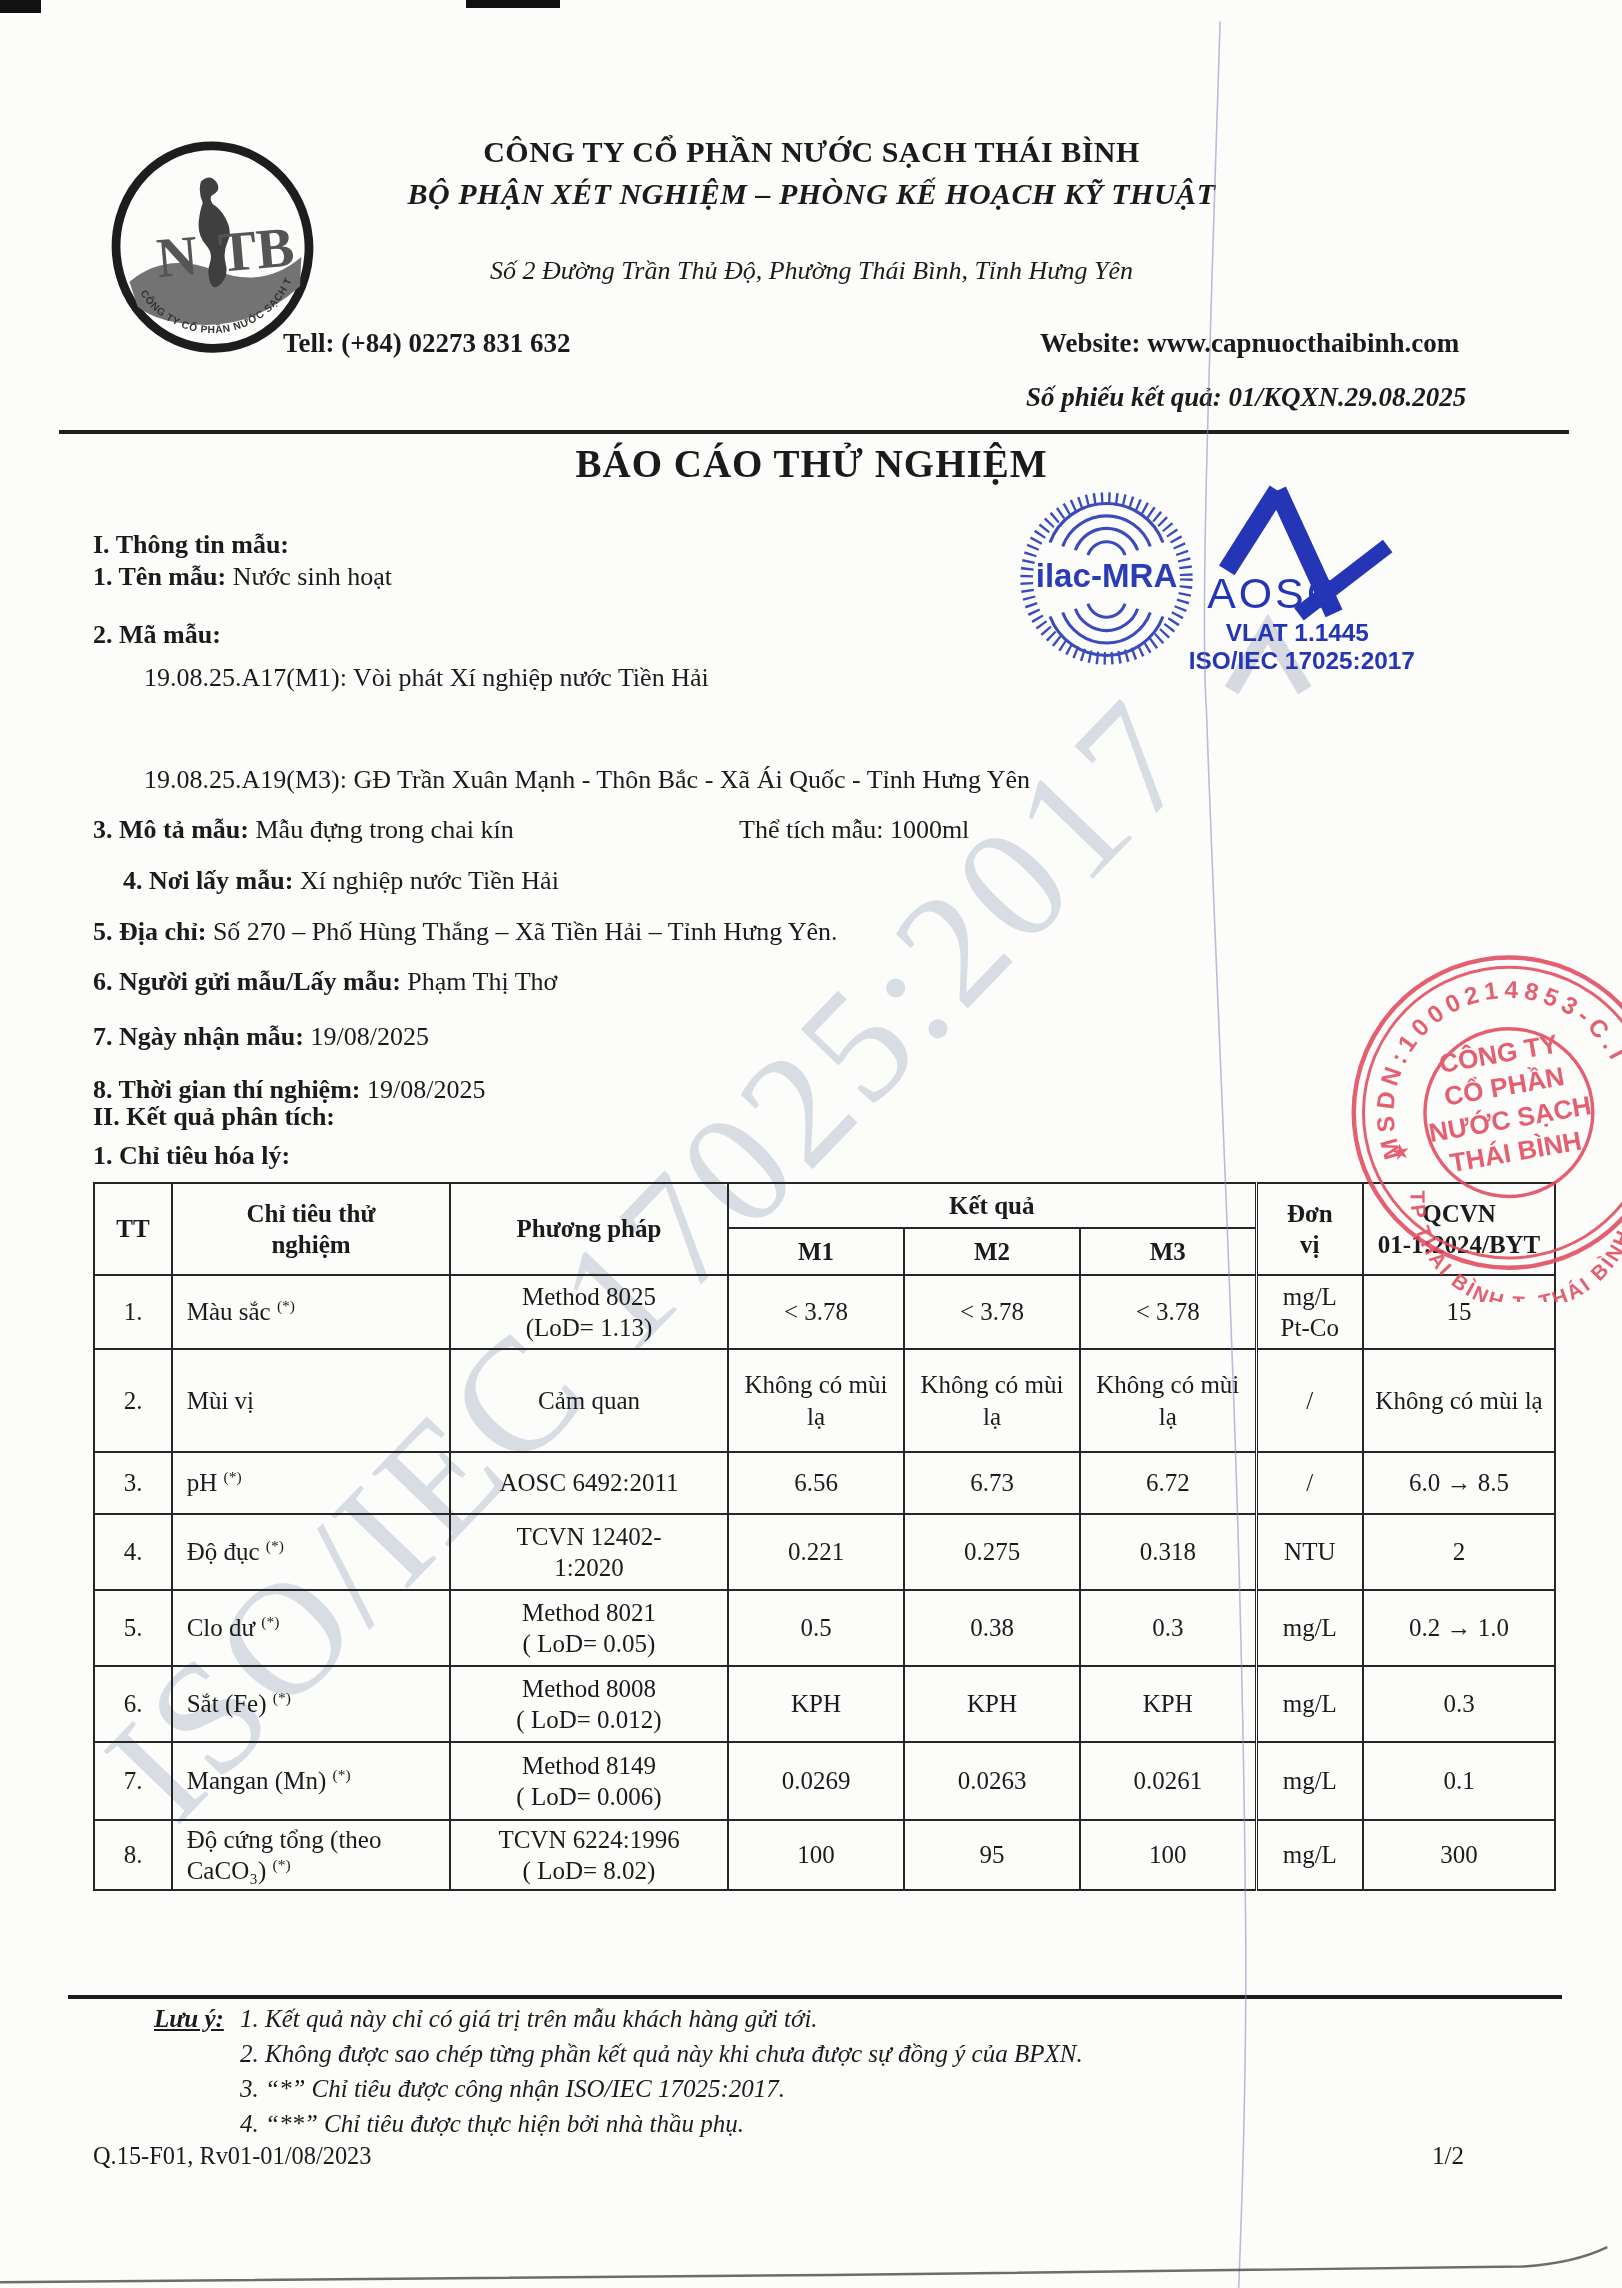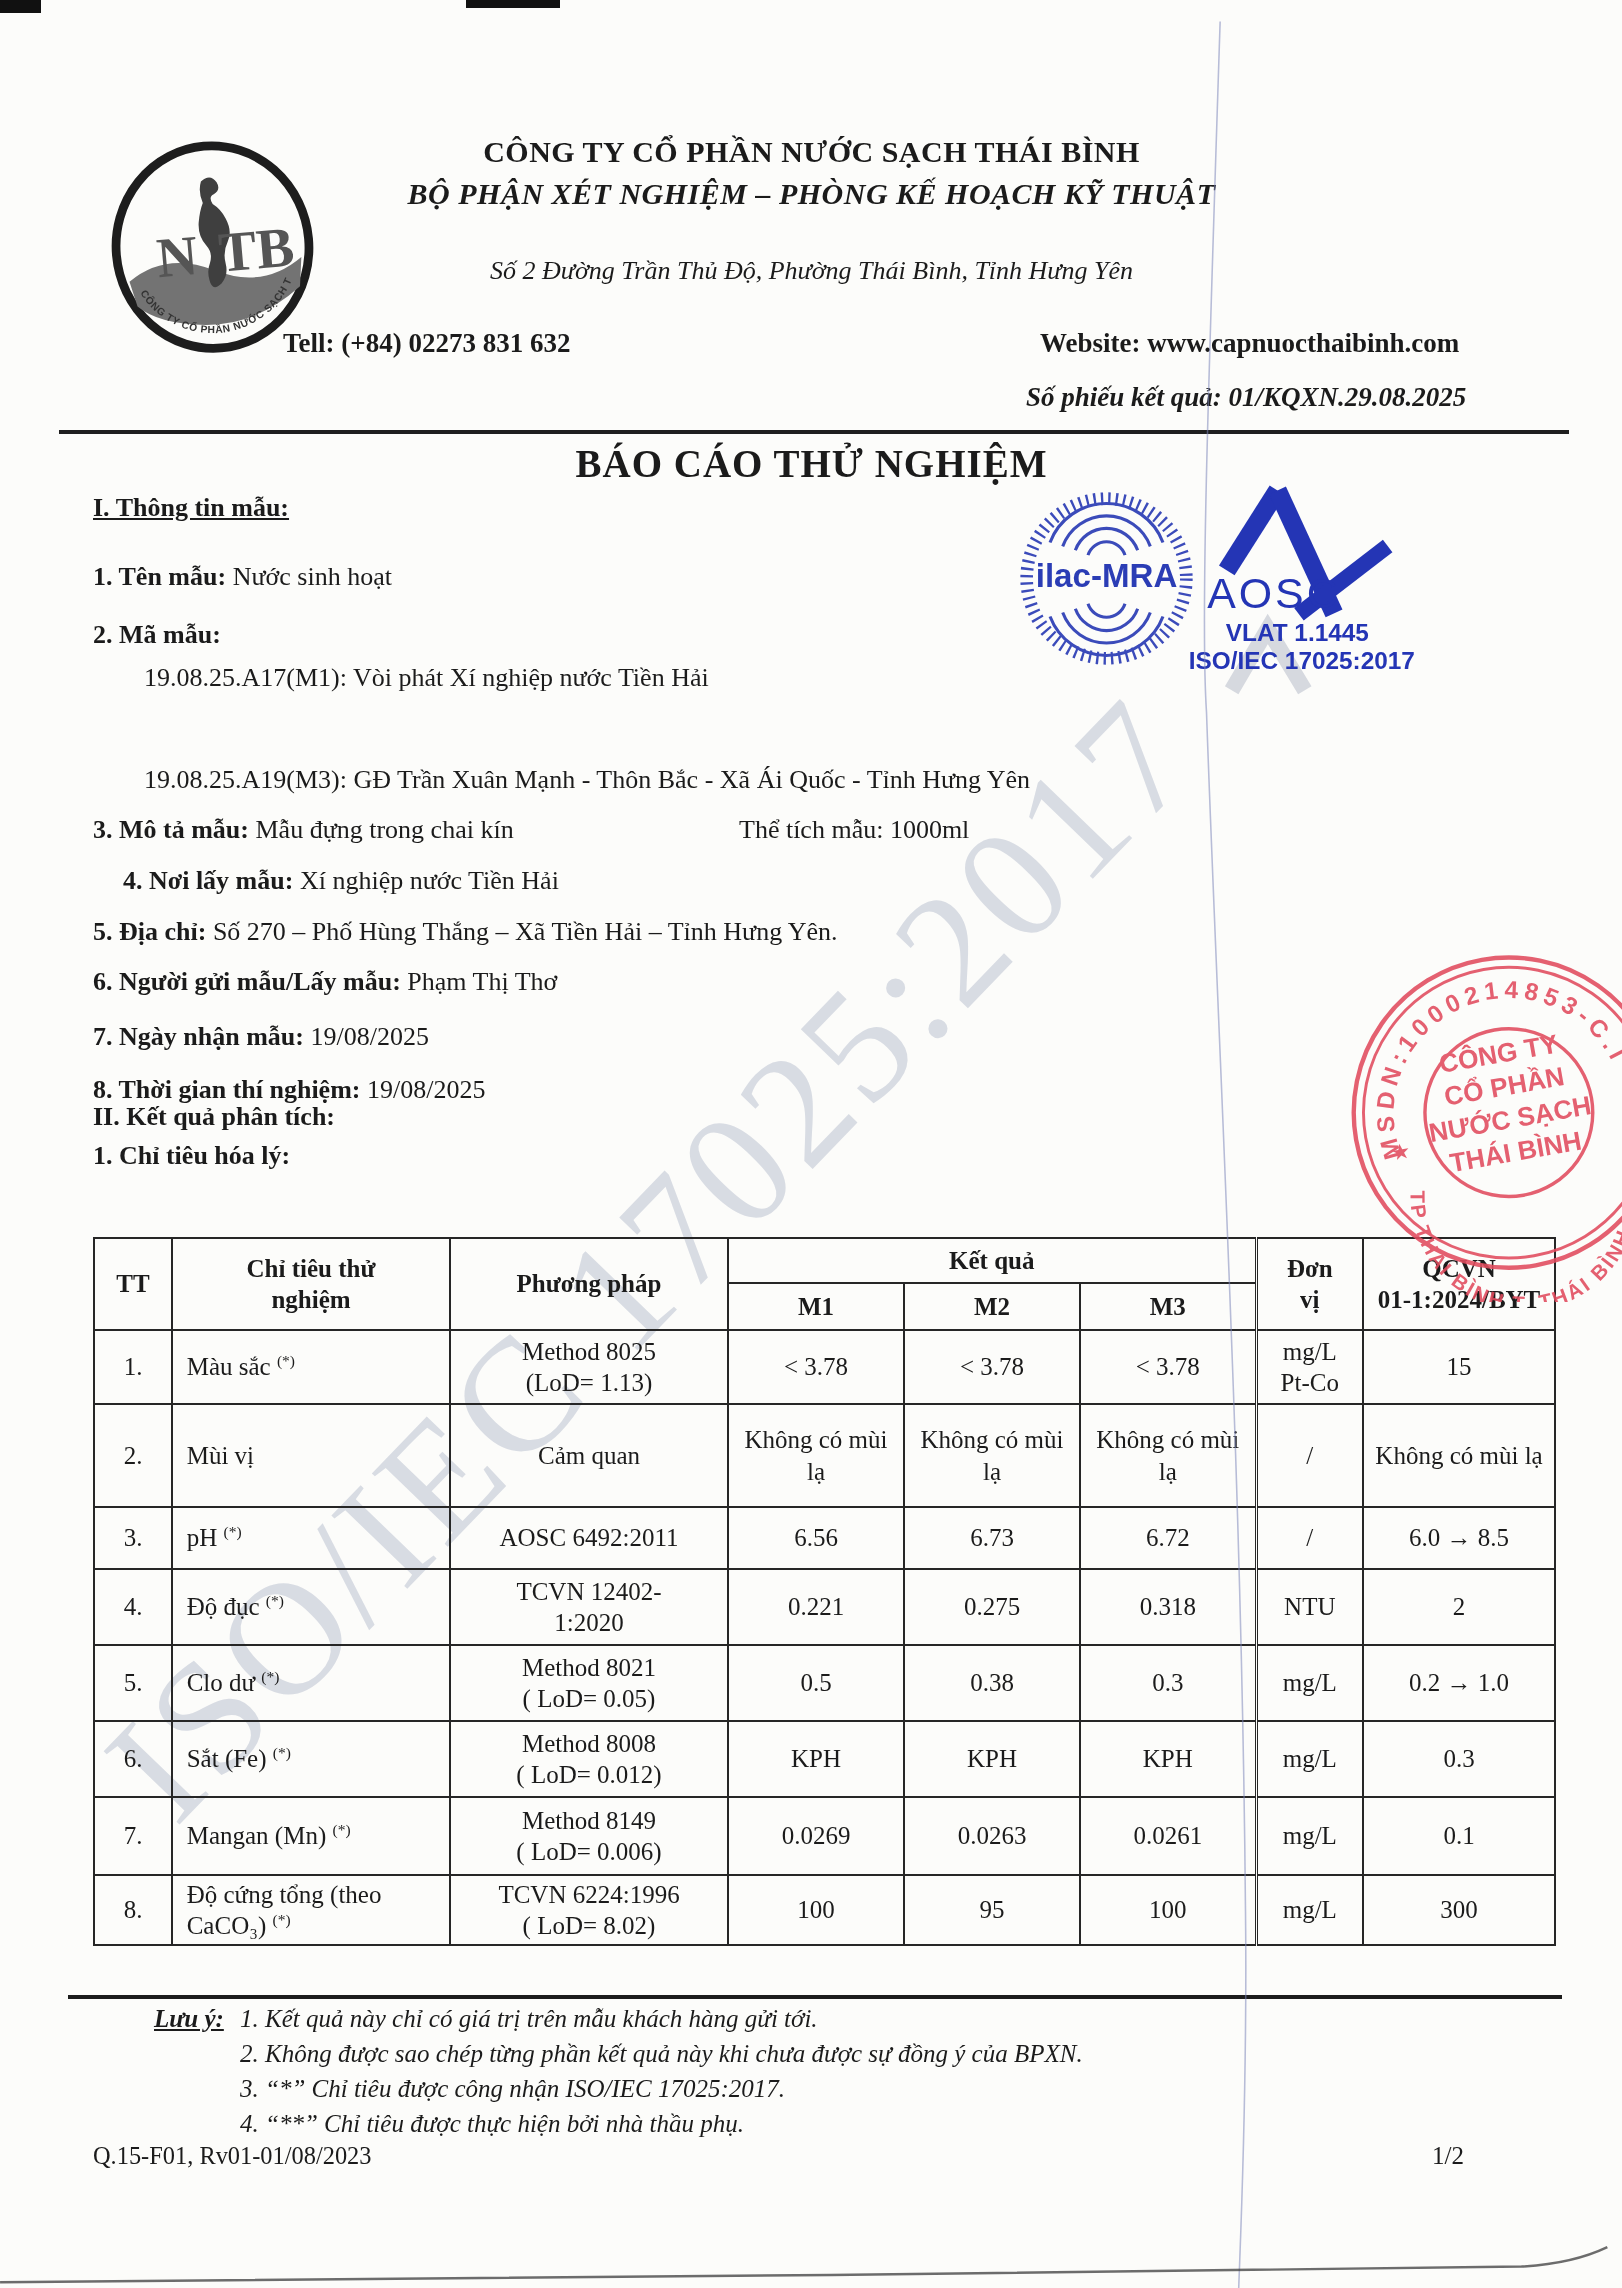--- a/index.html
+++ b/index.html
@@ -22,21 +22,21 @@
   .iline{left:93px;font-size:26px;white-space:nowrap;}
   .iline b{font-weight:bold;}
   .code{left:144px;}
   .watermark{
     left:137px;top:1699px;font-size:161px;letter-spacing:5.9px;white-space:nowrap;
     color:#aeb6c8;opacity:.45;transform:rotate(-46deg);transform-origin:0 50%;
     font-family:"Liberation Serif",serif;z-index:1;pointer-events:none;
   }
   .content{z-index:2;}
   .rtable{
-    position:absolute;left:93px;top:1237px;width:1460px;z-index:2;
+    position:absolute;left:93px;top:1182px;width:1460px;z-index:2;
     border-collapse:collapse;table-layout:fixed;font-size:25px;background:transparent;
   }
   .rtable th,.rtable td{
     border:2px solid #262626;text-align:center;vertical-align:middle;padding:2px 4.9px;
     font-weight:normal;line-height:1.25;
   }
   .rtable{border:2.9px solid #262626;}
   .rtable th{font-weight:bold;}
   .name-cell{text-align:left !important;padding-left:13.7px !important;}
   .limit{font-weight:bold;}
@@ -86,21 +86,21 @@
     <span>www.capnuocthaibinh.com</span>
   </div>
   <div class="abs content resultno nowrap">
     <span>Số phiếu kết quả:</span>
     <span>01/KQXN.29.08.2025</span>
   </div>
   <div class="abs toprule"></div>
 
   <div class="abs content center-band title">BÁO CÁO THỬ NGHIỆM</div>
 
-  <div class="abs content iline" style="top:493px;text-decoration:underline;"><b>I. Thông tin mẫu:</b></div>
+  <div class="abs content iline" style="top:530px;"><b>I. Thông tin mẫu:</b></div>
   <div class="abs content iline" style="top:562px;"><b>1. Tên mẫu:</b> <span>Nước sinh hoạt</span></div>
   <div class="abs content iline" style="top:620px;"><b>2. Mã mẫu:</b></div>
   <div class="abs content iline code" style="top:663px;"><span>19.08.25.A17(M1): Vòi phát Xí nghiệp nước Tiền Hải</span></div>
   <div class="abs content iline code" style="top:765px;"><span>19.08.25.A19(M3): GĐ Trần Xuân Mạnh  - Thôn Bắc - Xã Ái Quốc - Tỉnh Hưng Yên</span></div>
   <div class="abs content iline" style="top:815px;text-align:center;"><b>3. Mô tả mẫu:</b> <span>Mẫu đựng trong chai kín</span></div>
   <div class="abs content iline" style="left:739px;top:815px;"><span>Thể tích mẫu: 1000ml</span></div>
   <div class="abs content iline" style="top:866px;margin-left:30px;"><b>4. Nơi lấy mẫu:</b> <span>Xí nghiệp nước Tiền Hải</span></div>
   <div class="abs content iline" style="top:917px;"><b>5. Địa chỉ:</b> <span>Số 270 –  Phố Hùng Thắng – Xã Tiền Hải  – Tỉnh Hưng Yên.</span></div>
   <div class="abs content iline" style="top:967px;"><b>6. Người gửi mẫu/Lấy mẫu:</b> <span>Phạm Thị Thơ</span></div>
   <div class="abs content iline" style="top:1022px;"><b>7. Ngày nhận mẫu:</b> <span>19/08/2025</span></div>

